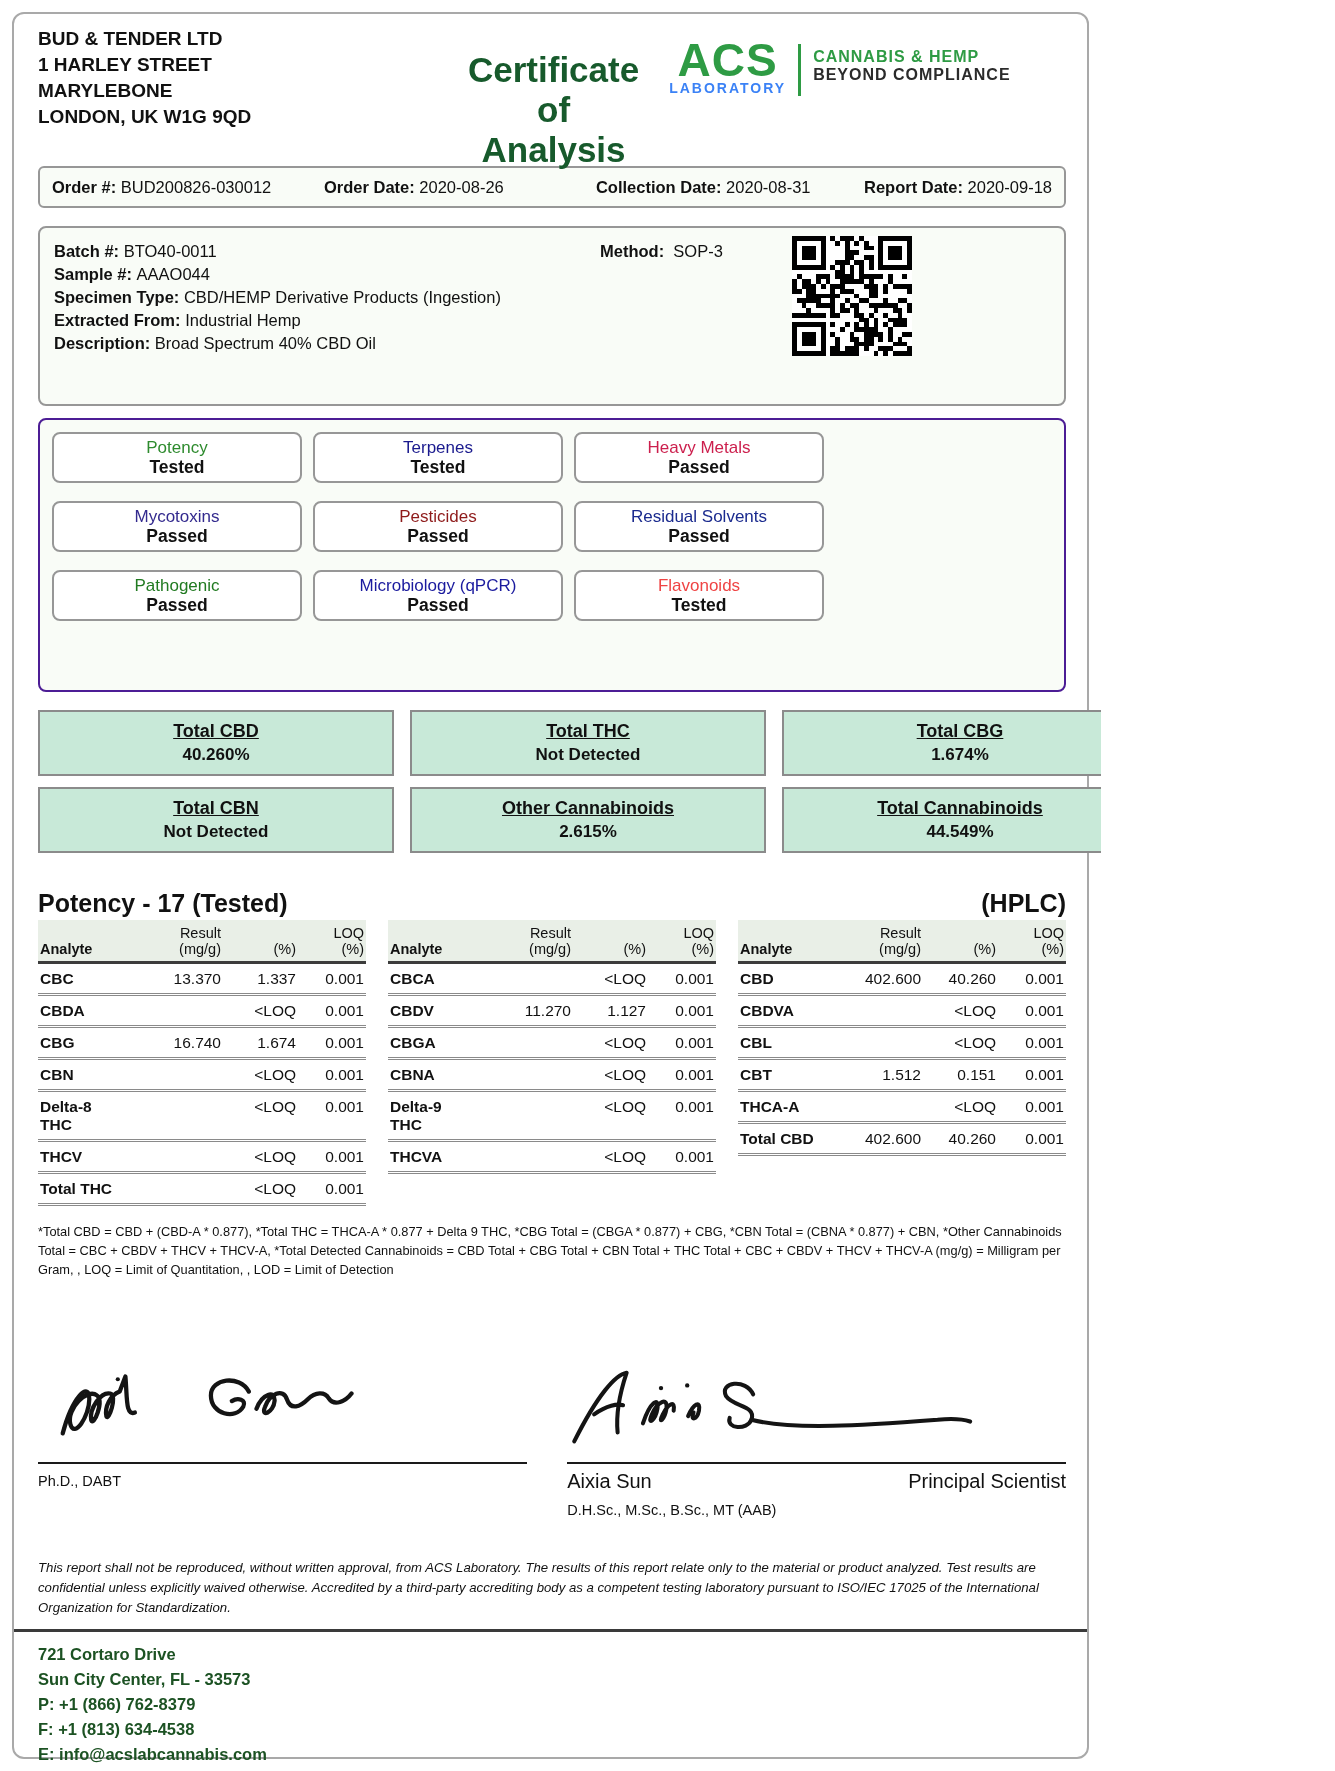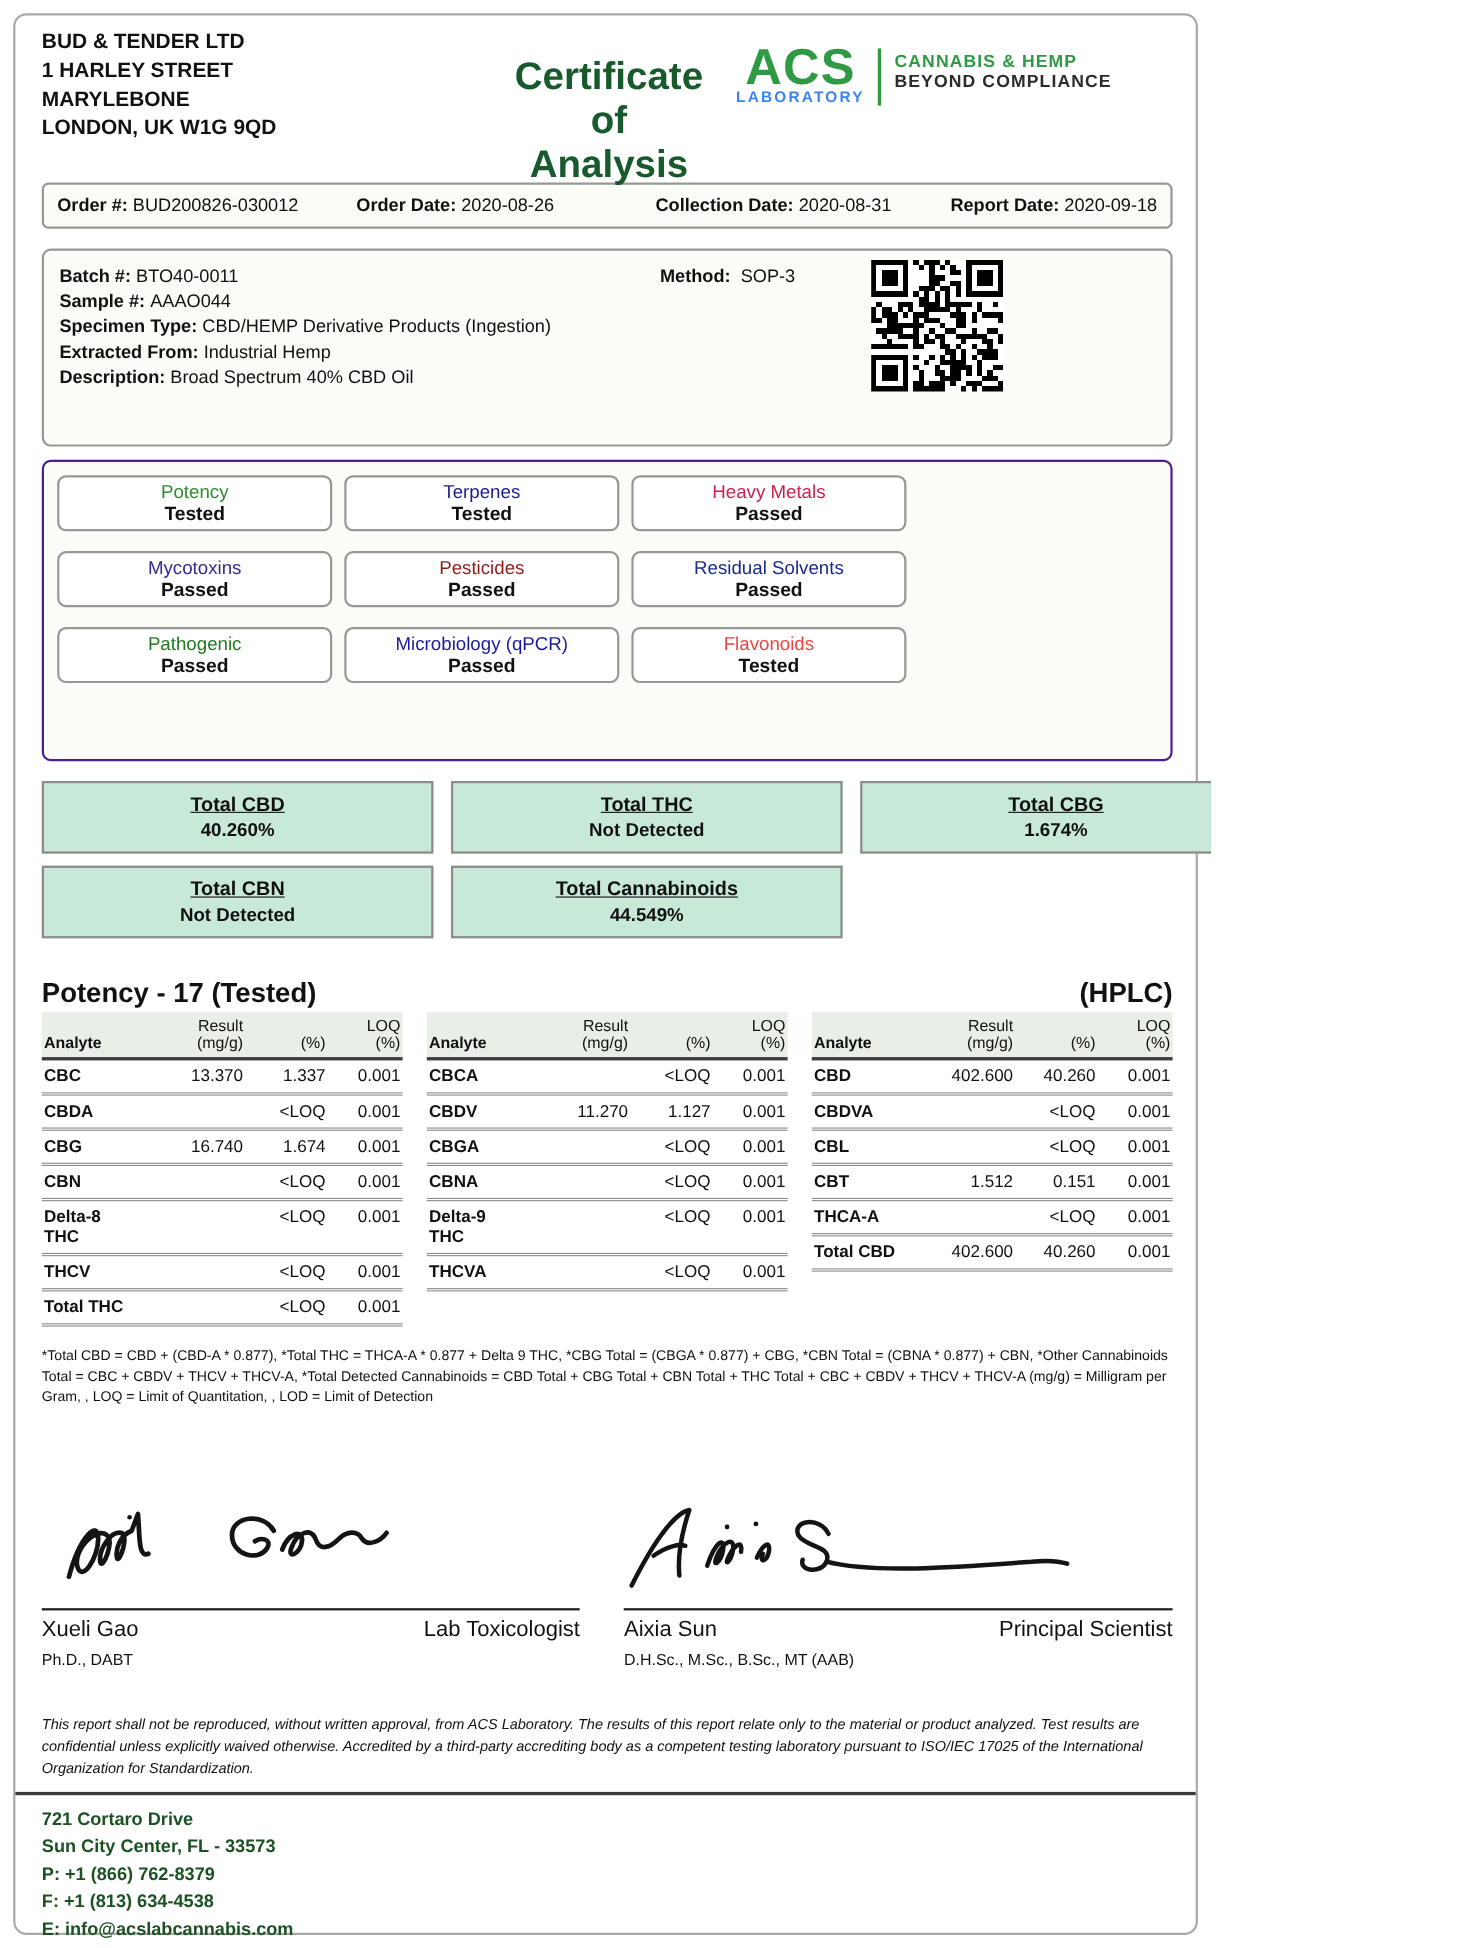--- a/index.html
+++ b/index.html
@@ -203,20 +203,24 @@
         <div class="sumbox">
           <div class="slabel">Total CBG</div>
           <div class="svalue">1.674%</div>
         </div>
 
         <div class="sumbox">
           <div class="slabel">Total CBN</div>
           <div class="svalue">Not Detected</div>
         </div>
 
+        <div class="sumbox">
+          <div class="slabel">Other Cannabinoids</div>
+          <div class="svalue">2.615%</div>
+        </div>
 
         <div class="sumbox">
           <div class="slabel">Total Cannabinoids</div>
           <div class="svalue">44.549%</div>
         </div>
       </div>
 
     <div class="pot-head">
       <div class="pot-title">Potency - 17 (Tested)</div>
       <div class="pot-method">(HPLC)</div>
@@ -396,24 +400,20 @@
       <div class="sigblock">
         <div class="sig-img">
           <svg width="380" height="95" viewBox="0 0 380 100" fill="none" stroke="#141414" stroke-width="4.5" stroke-linecap="round" stroke-linejoin="round">
             <path d="M16,72 C26,34 44,16 44,36 C44,54 28,78 24,62 C20,46 42,24 52,32 C60,38 48,66 46,58 C44,46 56,28 66,30 C74,32 64,60 62,54 C60,44 66,32 76,28 L82,12 C84,34 82,54 92,50"></path>
             <circle cx="74" cy="15" r="2.2" fill="#141414" stroke="none"></circle>
             <path d="M212,28 C202,10 172,14 172,32 C172,52 198,58 206,44 C210,36 200,34 194,38"></path>
             <path d="M220,46 C226,30 240,26 239,38 C238,50 224,56 229,44 C234,30 248,24 252,36 C256,48 266,44 274,36 C282,28 292,28 296,35 C302,44 314,38 320,30"></path>
           </svg>
         </div>
         <div class="sigline"></div>
-        <div class="sig-namerow">
-          <span class="sig-name">Xueli Gao</span>
-          <span class="sig-title">Lab Toxicologist</span>
-        </div>
         <div class="sig-creds">Ph.D., DABT</div>
       </div>
 
       <div class="sigblock right">
         <div class="sig-img">
           <svg width="470" height="95" viewBox="0 0 520 100" fill="none" stroke="#141414" stroke-width="4.5" stroke-linecap="round" stroke-linejoin="round">
             <path d="M8,82 C34,30 54,8 66,6 C58,30 54,52 56,72"></path>
             <path d="M30,52 C44,42 56,40 62,42"></path>
             <path d="M84,62 C92,38 102,32 100,46 C98,58 88,66 94,52 C100,38 112,32 110,46 C108,58 100,64 106,52 C112,40 120,36 118,48"></path>
             <circle cx="104" cy="23" r="2.4" fill="#141414" stroke="none"></circle>

